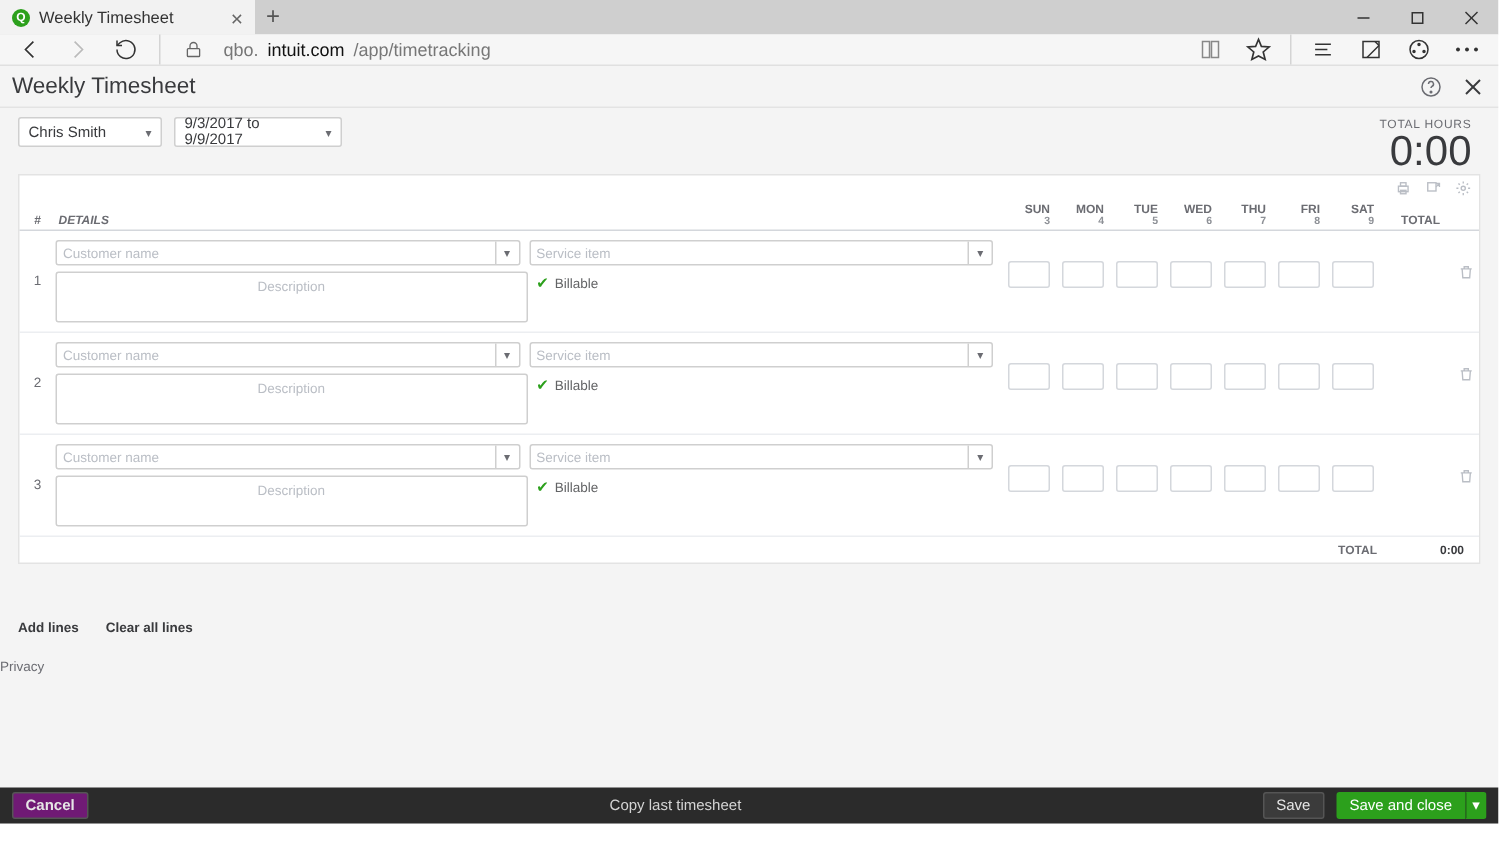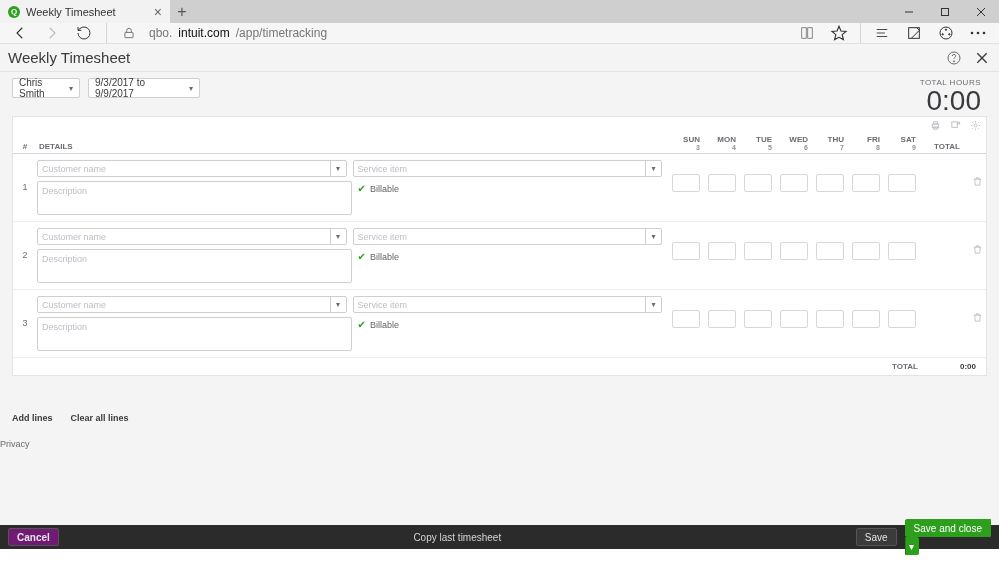--- a/index.html
+++ b/index.html
@@ -24,65 +24,65 @@
   svg { display:block; }
   
   .page { position: relative; height: calc(562px - 23px - 34px); background: #f4f4f4; }
   .page-header { height: 28px; display: flex; align-items: center; padding: 0 8px; border-bottom: 1px solid #e3e3e3;}
   .page-title { font-size: 15px; color: #393a3d; font-weight: 400; }
   .hdr-right { margin-left: auto; display: flex; align-items: center; gap: 10px; }
   .help-icon, .close-icon { width: 18px; height: 18px; display:flex; align-items:center; justify-content:center; color:#6b6c72;}
   .close-icon { font-size: 18px; }
   .filters { height: 40px; display:flex; align-items:flex-start; padding: 6px 12px; gap: 8px;}
   .dropdown { height: 20px; background: #fff; border: 1px solid #cfcfcf; border-radius: 2px; display:flex; align-items:center; padding: 0 6px; font-size: 10px; color:#393a3d; gap:6px; cursor:pointer;}
-  .dropdown.emp { width: 68px; }
+  .dropdown.emp { width: 96px; }
   .dropdown.range { width: 112px; }
   .dd-caret { margin-left:auto; font-size:8px; color:#6b6c72;}
   .total-hours { margin-left:auto; text-align:right; padding-right: 6px;}
   .total-hours .lbl { font-size: 8px; color:#6b6c72; letter-spacing: .5px;}
   .total-hours .val { font-size: 28px; color:#393a3d; font-weight:400; line-height: 1;}
   .sheet { margin: 4px 12px 0 12px; background: #fff; border: 1px solid #e3e3e3; }
   .sheet-toolbar { display:flex; justify-content:flex-end; align-items:center; gap:6px; height: 16px; padding: 0 4px;}
   .mini-icon { width:14px; height:14px; display:flex; align-items:center; justify-content:center; color:#babec5; font-size:10px;}
   .thead { display:flex; align-items:flex-end; border-bottom: 1px solid #d4d7dc; font-size: 8px; color:#6b6c72; font-weight:bold; padding: 2px 0;}
   .col-num { width: 24px; text-align:center;}
-  .col-details { flex: 1; padding-left: 2px;}
+  .col-details { flex: 1; padding-left: 2px; font-style: italic;}
   .day-col { width: 36px; text-align:right; padding-right:4px;}
   .day-col .dn { font-size: 8px; }
   .day-col .dd { font-size: 7px; color:#8d9096;}
   .col-total { width: 48px; text-align:right; padding-right:8px;}
   .col-trash { width: 18px; }
   .row { display:flex; align-items:flex-start; border-bottom: 1px solid #eceef1; padding: 6px 0;}
   .rn { width:24px; text-align:center; font-size:9px; color:#6b6c72; padding-top: 22px;}
   .details { flex:1; display:flex; flex-direction:column; gap:4px; padding-right: 6px;}
   .details-top { display:flex; gap:6px;}
   .combo { flex:1; height: 17px; border:1px solid #cfcfcf; border-radius:2px; display:flex; align-items:center;}
   .combo input { flex:1; border:none; outline:none; font-size:9px; padding: 0 4px; color:#393a3d;}
   .combo input::placeholder { color:#babec5; }
   .combo .cb-btn { width:16px; height:100%; border-left:1px solid #cfcfcf; display:flex; align-items:center; justify-content:center; font-size:8px; color:#6b6c72;}
-  .details-mid { display:flex; gap:6px; align-items:flex-start;}
+  .details-mid { display:flex; gap:6px; align-items:flex-start;text-align:center;}
   .desc { flex:1; height: 34px; border:1px solid #cfcfcf; border-radius:2px; padding:4px; font-size:9px; color:#babec5;}
   .billable { flex:1; display:flex; align-items:center; gap:4px; font-size:9px; color:#636466; padding-top:2px;}
   .check { color:#2ca01c; font-size:10px;}
   .days { display:flex; align-items:center; gap:0; padding-top: 14px;}
   .tbox { width:28px; height:18px; border:1px solid #d4d7dc; border-radius:2px; margin: 0 4px;}
   .row-total { width:48px; }
   .row-trash { width:18px; display:flex; align-items:center; justify-content:center; color:#babec5; font-size:11px; padding-top: 16px;}
   .tfoot { display:flex; font-size:8px; color:#6b6c72; font-weight:bold; padding:4px 0;}
   .tfoot .lbl { margin-left:auto; padding-right: 10px;}
   .tfoot .val { width: 58px; text-align:right; color:#393a3d; padding-right: 10px;}
   .sheet-actions { display:flex; gap:18px; padding: 6px 12px; font-size:9px; color:#393a3d;margin-top:31px;}
   .sheet-actions span { cursor:pointer; font-weight:bold;}
   .privacy { text-align:left; font-size:9px; color:#6b6c72; padding: 10px 0;}
   .footer { position:absolute; left:0; right:0; bottom:0; height:24px; background:#2b2b2b; display:flex; align-items:center; padding:0 8px; gap:8px;}
   .btn { height:18px; border-radius:2px; display:flex; align-items:center; justify-content:center; font-size:10px; cursor:pointer; padding:0 8px;}
   .btn.cancel { background:#701a75; color:#e6e6e6; border:1px solid #555;font-weight:bold;}
   .copy { flex:1; text-align:center; color:#d4d4d4; font-size:10px;}
   .btn.save { background:#3b3b3b; color:#e6e6e6; border:1px solid #555; margin-left:auto;}
-  .save-group { display:flex;flex-direction:column;}
+  .save-group { display:flex;}
   .btn.primary { background:#2ca01c; color:#fff; border:1px solid #2ca01c; border-top-right-radius:0; border-bottom-right-radius:0;}
   .btn.primary-caret { background:#2ca01c; color:#fff; border:1px solid #2ca01c; border-left:1px solid #238016; width:14px; padding:0; border-top-left-radius:0; border-bottom-left-radius:0;}
 </style>
 </head>
 <body>
 
 <div class="browser-tabs">
   <div class="tab">
     <div class="tab-favicon">
         <span>Q</span>

